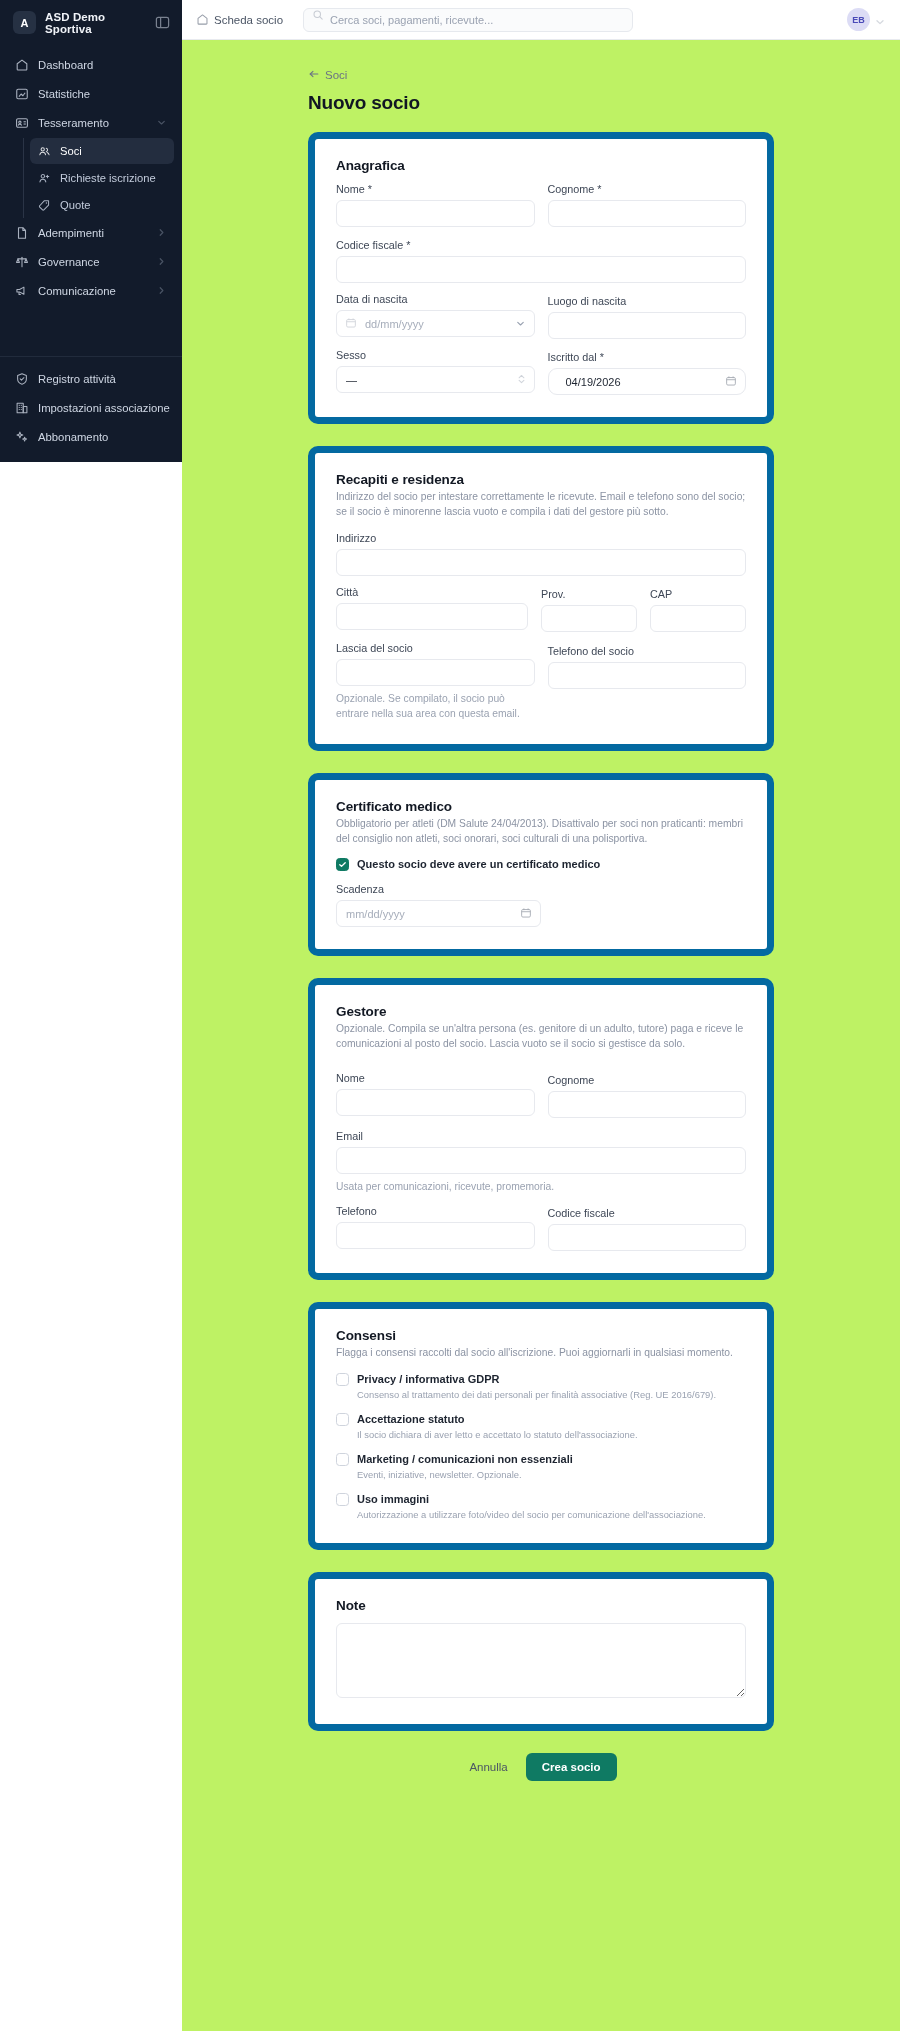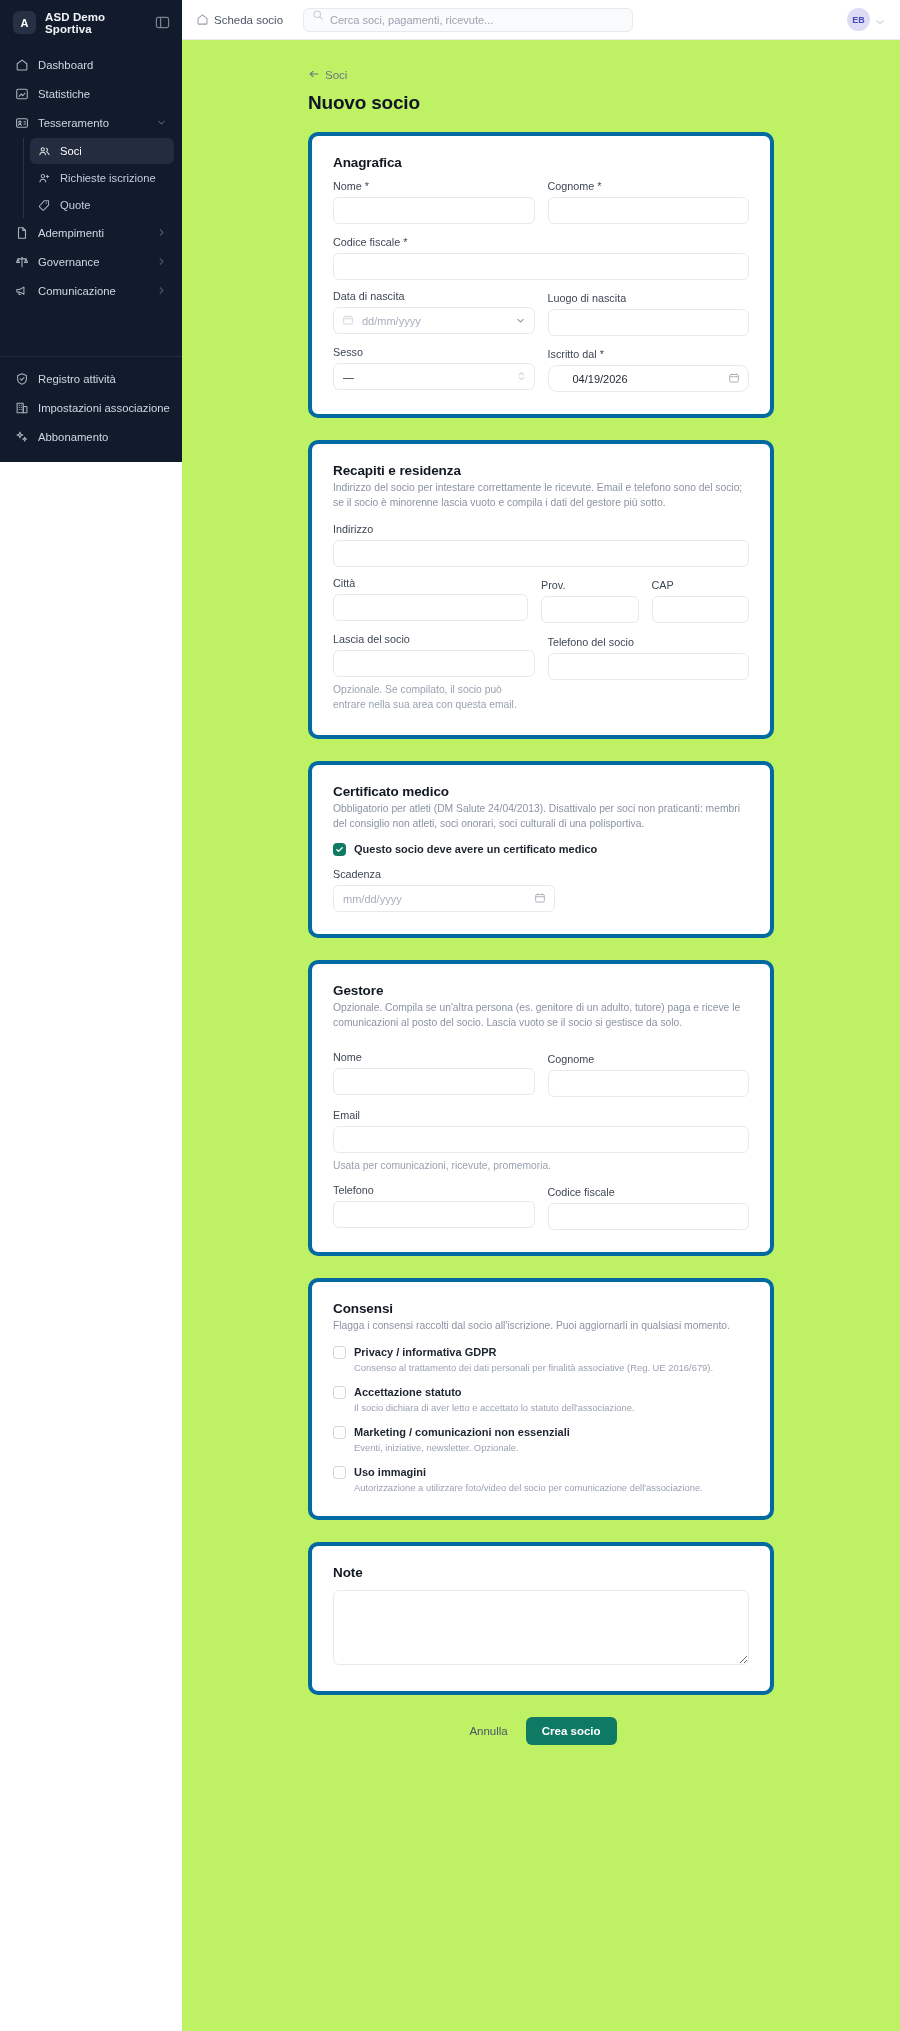--- a/index.html
+++ b/index.html
@@ -155,21 +155,21 @@
   .page-title {
     font-size: 19px;
     font-weight: 700;
     color: #101623;
     margin-top: 8px;
     margin-bottom: 18px;
     letter-spacing: -.2px;
   }
 
   .card {
-    border: 4px solid #0369a1;
+    border: 7px solid #0369a1;
     border-radius: 10px;
     background: #fff;
     padding: 19px 21px 22px 21px;
     margin-bottom: 22px;
   }
   .card-title {
     font-size: 13.5px;
     font-weight: 700;
     color: #121823;
     letter-spacing: -.1px;
@@ -278,21 +278,21 @@
     background: #0f7a63;
     color: #fff;
     border: none;
     border-radius: 6px;
     font-size: 11.5px;
     font-weight: 600;
     padding: 8px 16px;
     cursor: pointer;
     font-family: inherit;
   }
-  .scadenza-wrap { width: 222px; position: relative; }
+  .scadenza-wrap { width: 205px; position: relative; }
 </style>
 </head>
 <body>
 
 <aside class="sidebar">
 
   <div class="sb-brand">
     <div class="sb-logo">A</div>
     <div class="sb-brand-name">ASD Demo Sportiva</div>
     <span class="sb-collapse">
@@ -564,21 +564,21 @@
                 <svg viewBox="0 0 12 14" width="11" height="12" fill="none" stroke="#98a1b0" stroke-width="1.2" stroke-linecap="round" stroke-linejoin="round">
                   <path d="M3.2 5.6 6 2.9l2.8 2.7"></path>
                     <path d="M3.2 8.6 6 11.3l2.8-2.7"></path>
                 </svg>
               </span>
             </div>
           </div>
           <div class="field">
             <label class="flabel">Iscritto dal *</label>
             <div class="date-like date-right">
-              <input class="inp" type="text" style="padding-left: 24px; color: rgb(29, 36, 48); border-radius: 9px;" value="04/19/2026">
+              <input class="inp" type="text" style="padding-left: 17px; color: rgb(29, 36, 48); border-radius: 9px;" value="04/19/2026">
               <span class="caltrail">
                 <svg viewBox="0 0 16 16" width="12" height="12" fill="none" stroke="#5c6575" stroke-width="1.2" stroke-linejoin="round">
                   <rect x="2.2" y="3.4" width="11.6" height="10" rx="1.6"></rect>
                   <line x1="2.2" y1="6.3" x2="13.8" y2="6.3"></line>
                   <line x1="5.2" y1="1.9" x2="5.2" y2="4.2"></line>
                     <line x1="10.8" y1="1.9" x2="10.8" y2="4.2"></line>
                 </svg>
               </span>
             </div>
           </div>

